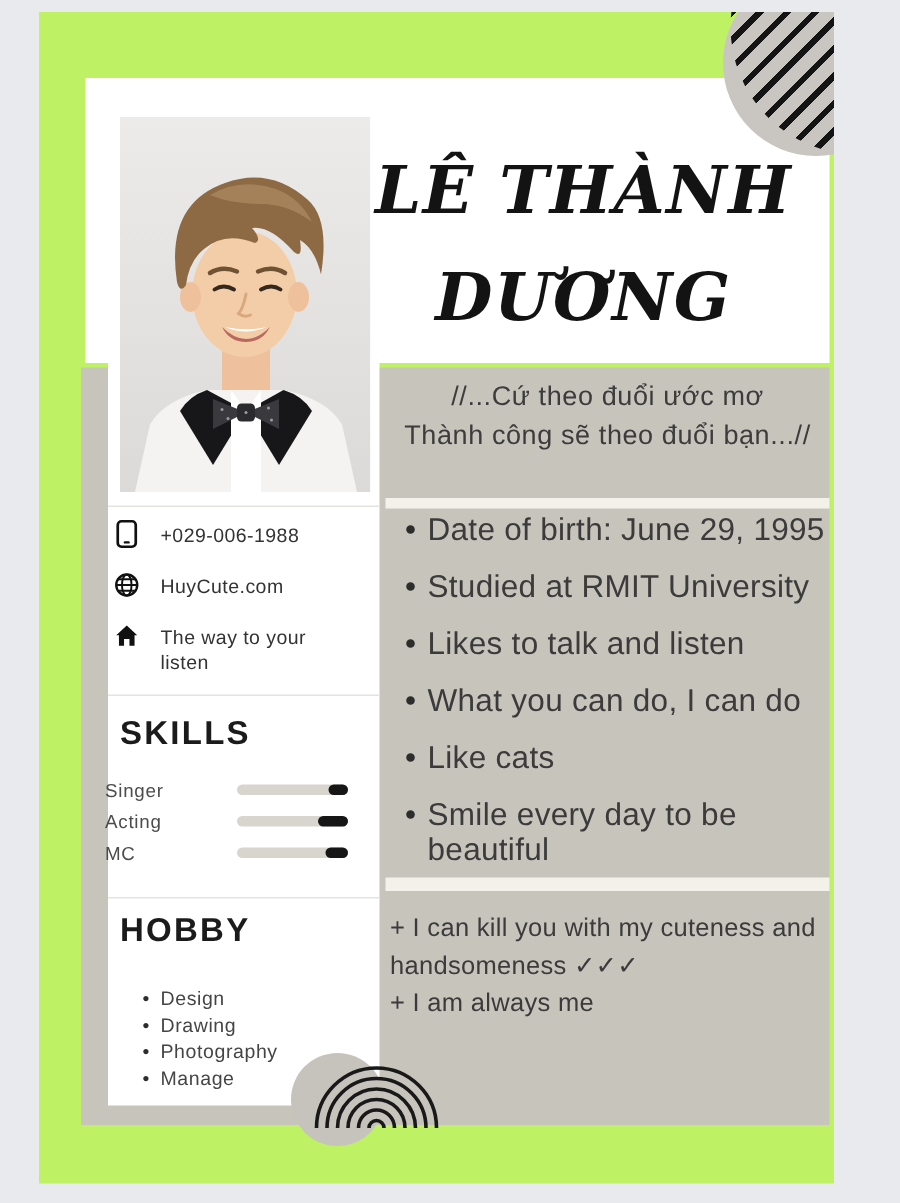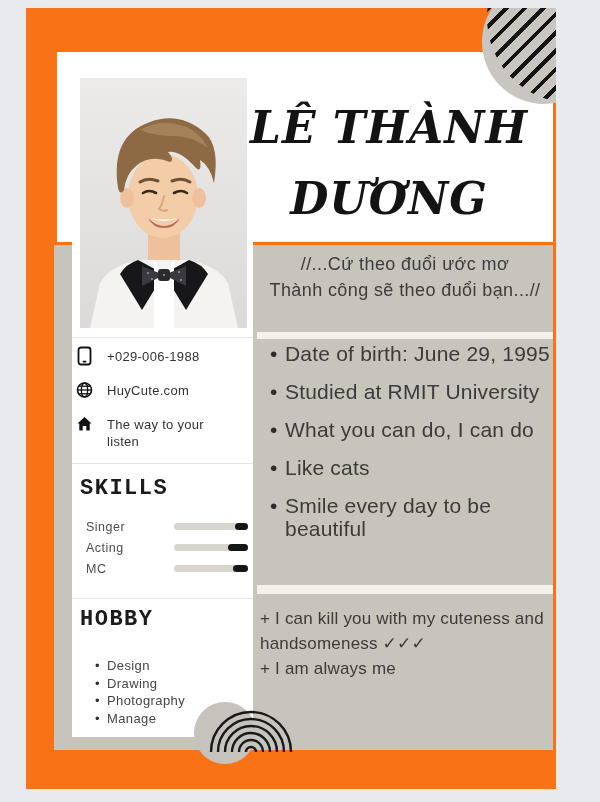--- a/index.html
+++ b/index.html
@@ -1,19 +1,19 @@
 <!DOCTYPE html>
 <html><head>
 <meta charset="utf-8">
 <style>
   html,body{margin:0;padding:0;background:#e9eaee;}
   .canvas{position:relative;width:600px;height:802px;background:#e9eaee;overflow:hidden;
           font-family:"Liberation Sans",sans-serif;}
   .abs{position:absolute;}
-  .page{position:absolute;left:26px;top:8px;width:530px;height:781px;background:#f97316;overflow:hidden;}
+  .page{position:absolute;left:26px;top:8px;width:530px;height:781px;background:#bef264;overflow:hidden;}
 
   
   .white-top{left:31px;top:44px;width:496px;height:190px;background:#ffffff;}
   .gray-main{left:28px;top:237px;width:499px;height:505px;background:#c7c4bc;}
   .seam{left:231px;width:296px;background:#f3f1ea;}
   .seam1{top:324px;height:7px;}
   .seam2{top:577px;height:9px;}
   .white-col{left:46px;top:234px;width:181px;height:495px;background:#ffffff;}
 
   
@@ -39,25 +39,25 @@
   
   .contact{left:50px;top:338px;width:175px;}
   .contact-row{display:flex;align-items:flex-start;margin-bottom:14px;}
   .contact-row .ic{width:17px;height:20px;margin-right:14px;flex:0 0 auto;}
   .contact-row .txt{font-size:13px;line-height:17px;color:#333;letter-spacing:.3px;padding-top:2px;max-width:118px;}
 
   .divider{left:46px;width:181px;height:1px;background:#e5e3de;}
   .d1{top:329px;}.d2{top:455px;}.d3{top:590px;}
 
   
-  .skills-h,.hobby-h{left:54px;color:#1b1b1b;font-family:Liberation Mono, monospace;
+  .skills-h,.hobby-h{left:54px;color:#1b1b1b;font-family:Liberation Sans, sans-serif;
       font-weight:700;font-size:22px;letter-spacing:1.5px;}
   .skills-h{top:468px;}
   .hobby-h{top:599px;}
-  .skills{left:60px;top:508px;width:162px;}
+  .skills{left:44px;top:508px;width:162px;}
   .skill-row{display:flex;align-items:center;height:21px;}
   .skill-label{width:88px;font-size:12.5px;color:#4c4c4c;letter-spacing:.5px;}
   .skill-bar{position:relative;width:74px;height:7px;background:#d8d5cf;border-radius:4px;}
   .skill-fill{position:absolute;right:0;top:0;height:7px;background:#161616;border-radius:4px;}
 
   
   .hobby{left:58px;top:638px;margin:11px;padding:0;list-style:none;}
   .hobby li{font-size:13px;line-height:17.5px;color:#454545;letter-spacing:.4px;padding-left:12px;position:relative;}
   .hobby li::before{content:"•";position:absolute;left:0;top:0;color:#2d2d2d;}
 
@@ -199,20 +199,21 @@
     <ul class="abs hobby">
       <li>Design</li>
       <li>Drawing</li>
       <li>Photography</li>
       <li>Manage</li>
     </ul>
 
     <ul class="abs about">
       <li>Date of birth: June 29, 1995</li>
       <li>Studied at RMIT University</li>
+      <li>Likes to talk and listen</li>
       <li>What you can do, I can do</li>
       <li>Like cats</li>
       <li>Smile every day to be beautiful</li>
     </ul>
 
     <div class="abs extra">
       <div>+ I can kill you with my cuteness and handsomeness ✓✓✓</div>
       <div>+ I am always me</div>
     </div>
 

